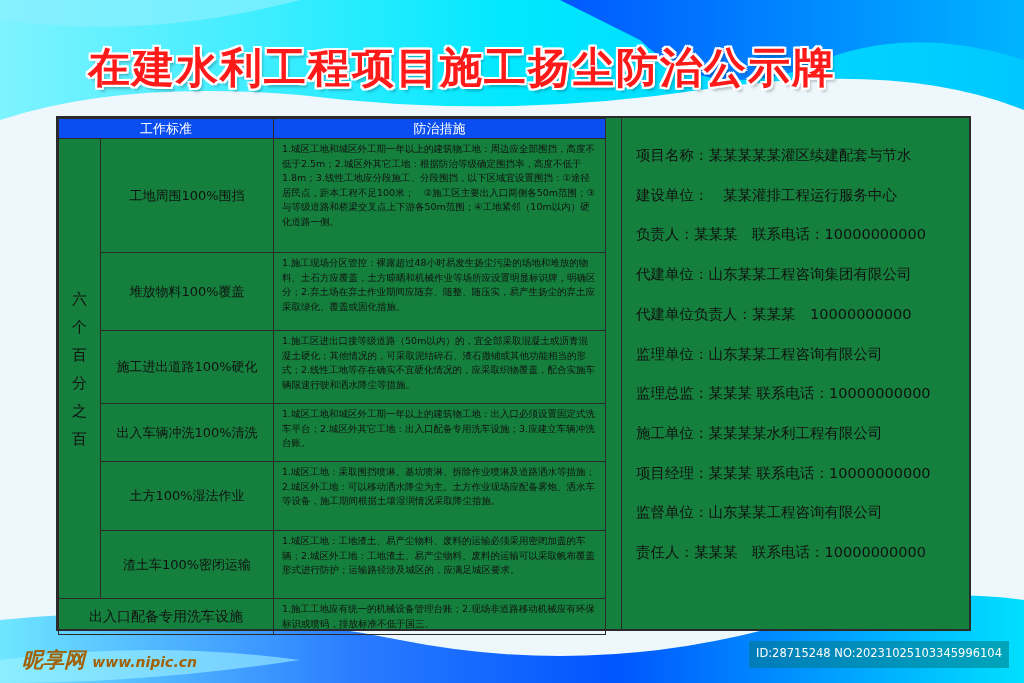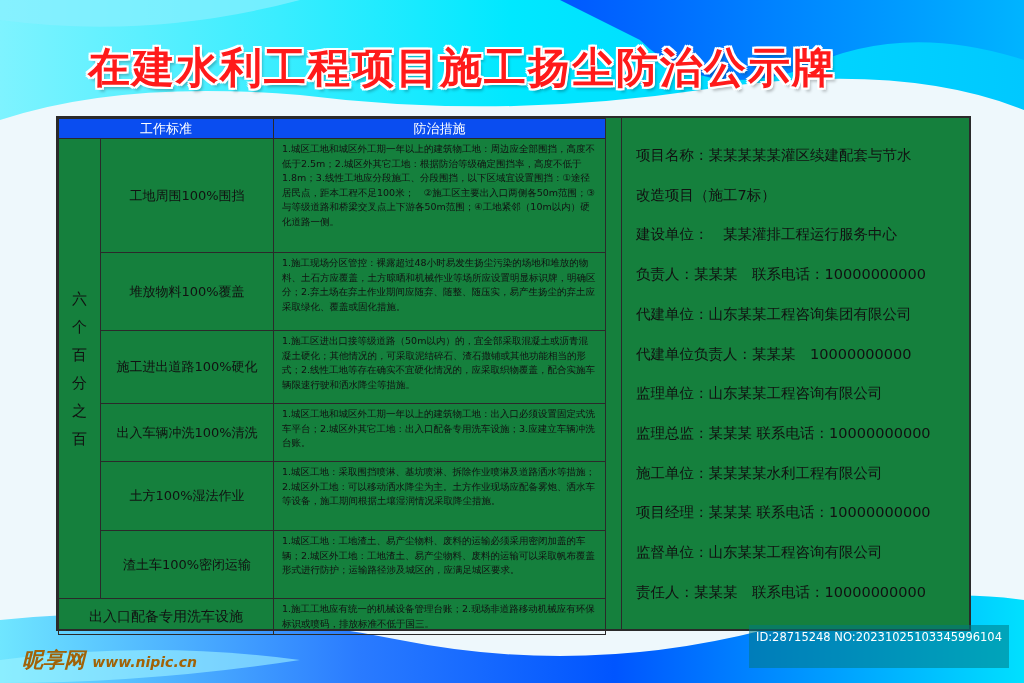--- a/index.html
+++ b/index.html
@@ -37,21 +37,21 @@
   .info {
     position:absolute; left:547px; top:0; right:0; bottom:0;
     border-left:1.5px solid #2a2a2a; padding:18px 10px 0 14px; box-sizing:border-box;margin-left:16px;
   }
   .info p { margin:0; font-size:14.5px; line-height:39.7px; color:#111; white-space:nowrap; }
   .wm-logo {
     position:absolute; left:22px; top:646px; font-size:21px; font-weight:bold; font-style:italic; color:#a16207;
   }
   .wm-logo .url { font-size:14px; font-weight:bold; }
   .wm-id {
-    position:absolute; left:749px; top:625px; width:260px; height:43px;
+    position:absolute; left:749px; top:641px; width:260px; height:27px;
     background:rgba(0,120,130,0.55); color:#fff; font-size:11.5px; line-height:25px; text-align:center;
   }
 </style>
 </head>
 <body>
 
 <div class="bg">
   <svg width="1024" height="683" viewBox="0 0 1024 683">
     <defs>
       <linearGradient id="g1" x1="0" x2="1" y1="0" y2="0">
@@ -127,21 +127,20 @@
     </tr>
     <tr style="height:33px">
       <td class="stdname" colspan="2" style="font-size:14px">出入口配备专用洗车设施</td>
       <td class="measure">1.施工工地应有统一的机械设备管理台账；2.现场非道路移动机械应有环保标识或喷码，排放标准不低于国三。</td>
     </tr>
   </tbody>
     </table>
 
   <div class="info">
     <p>项目名称：某某某某某灌区续建配套与节水</p>
-    <p>改造项目（施工7标）</p>
     <p>建设单位：　某某灌排工程运行服务中心</p>
     <p>负责人：某某某　联系电话：10000000000</p>
     <p>代建单位：山东某某工程咨询集团有限公司</p>
     <p>代建单位负责人：某某某　10000000000</p>
     <p>监理单位：山东某某工程咨询有限公司</p>
     <p>监理总监：某某某 联系电话：10000000000</p>
     <p>施工单位：某某某某水利工程有限公司</p>
     <p>项目经理：某某某 联系电话：10000000000</p>
     <p>监督单位：山东某某工程咨询有限公司</p>
     <p>责任人：某某某　联系电话：10000000000</p>

